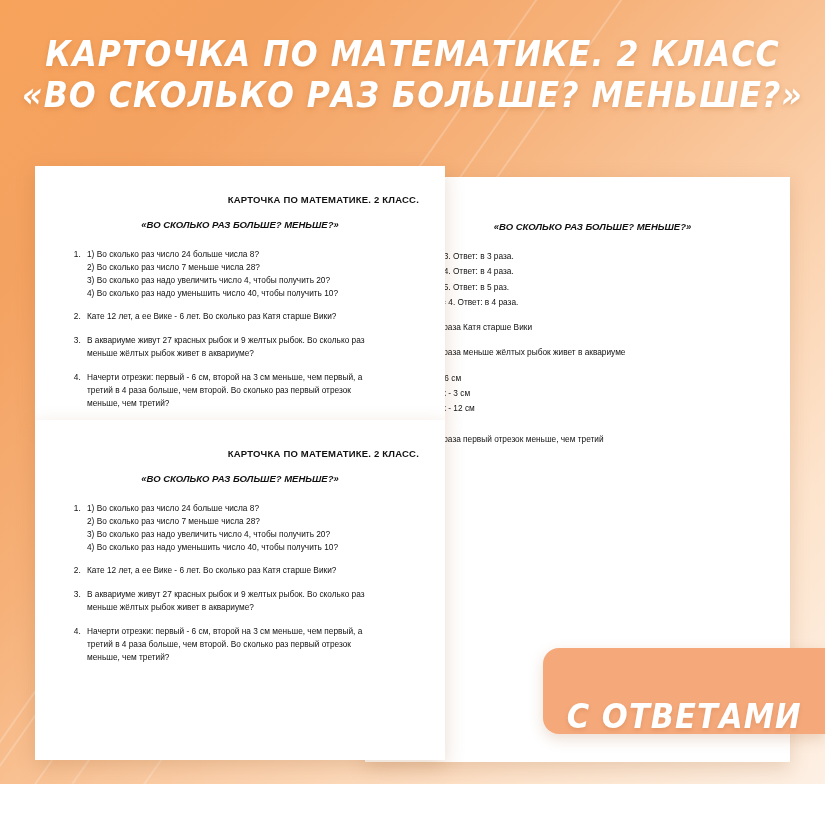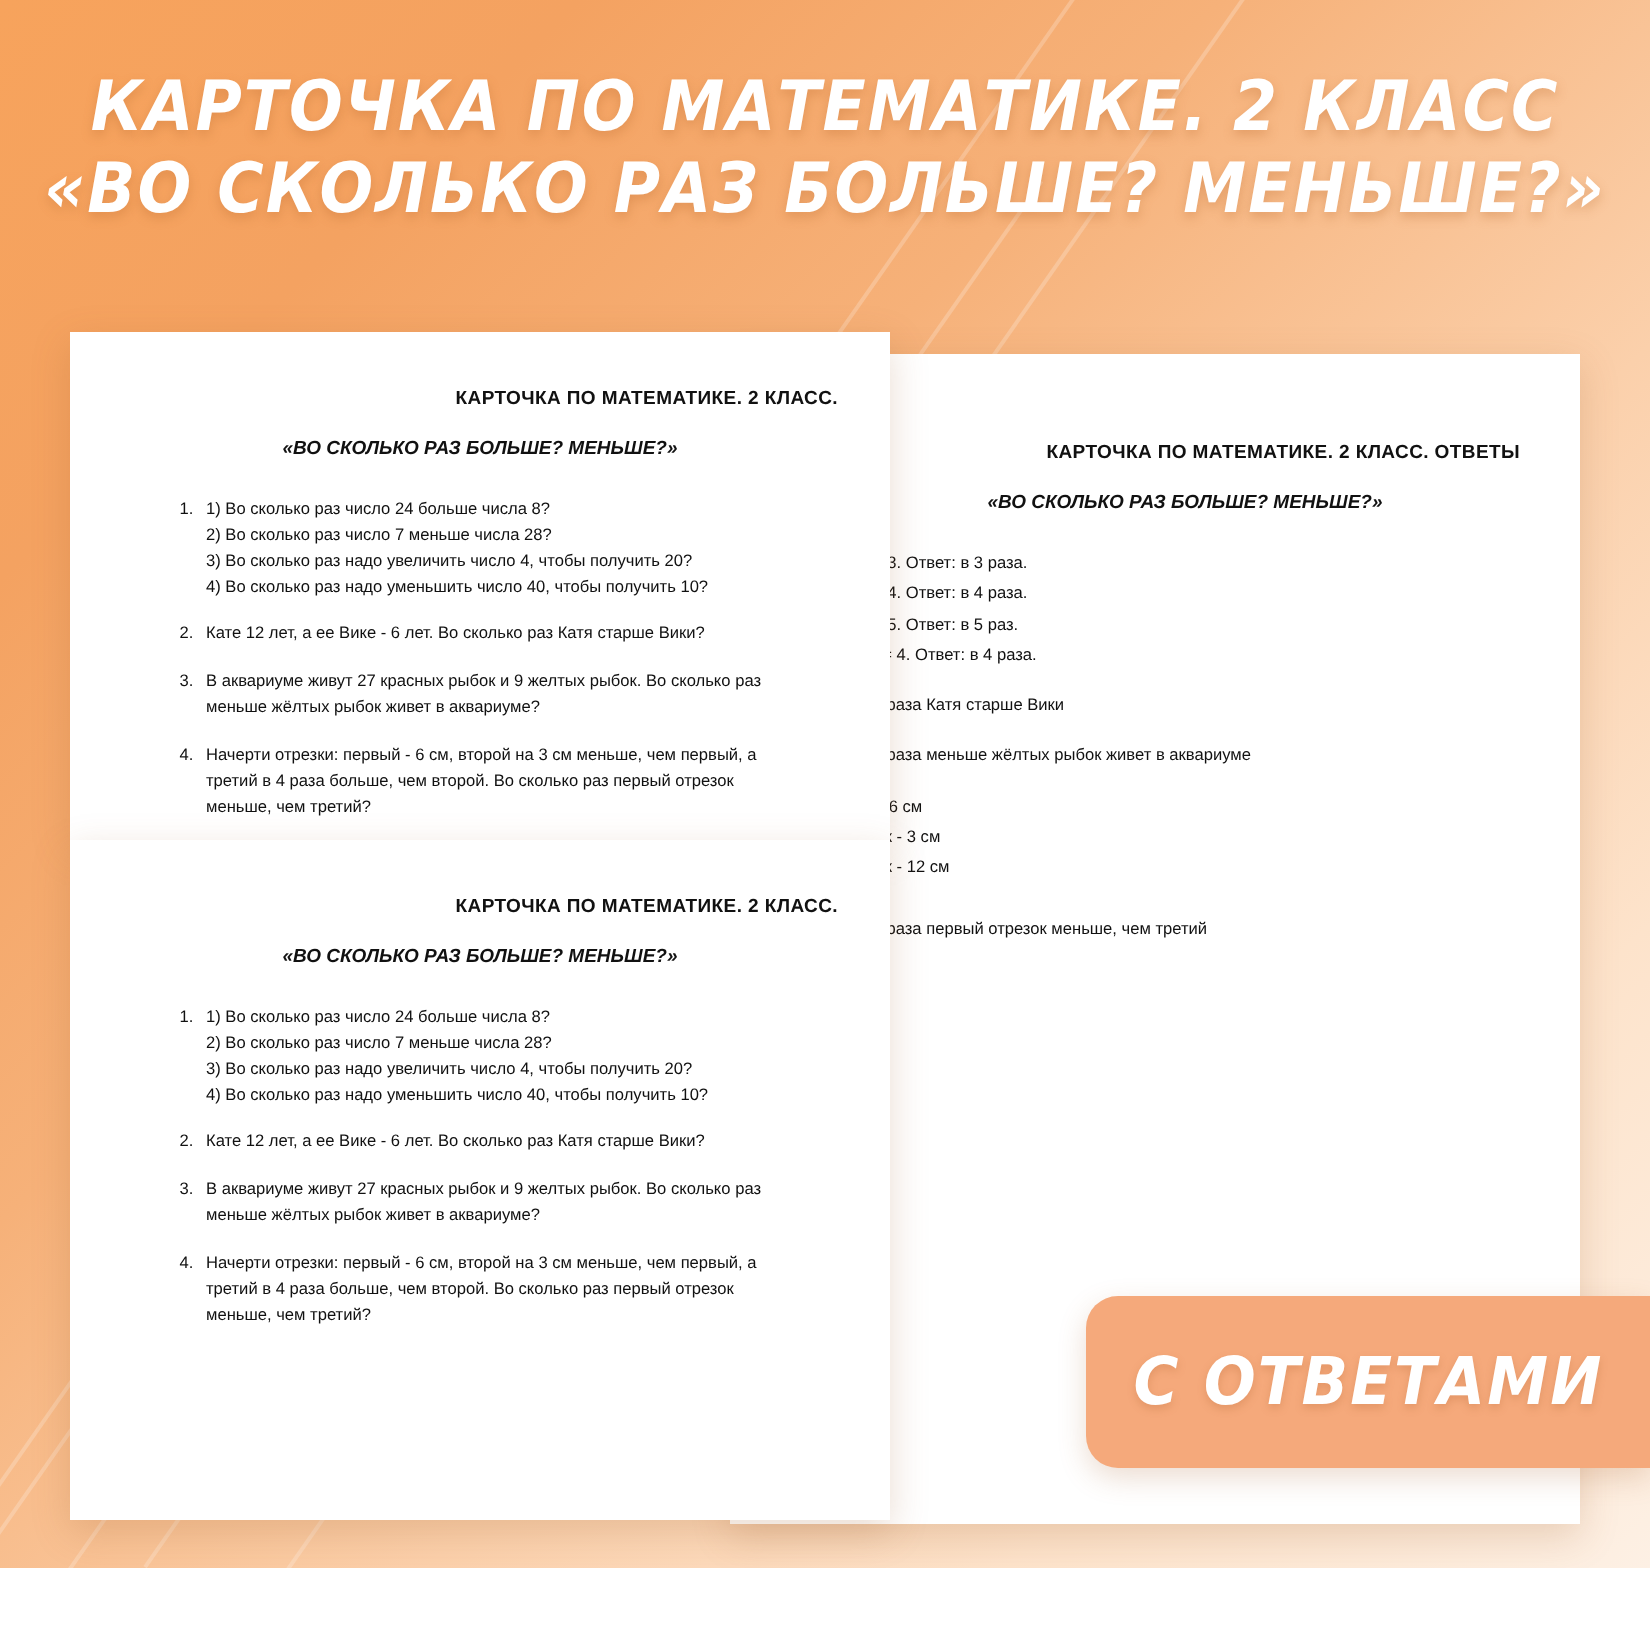--- a/index.html
+++ b/index.html
@@ -96,21 +96,21 @@
   }
   .doc-subtitle {
     text-align: center;
     font-weight: bold;
     font-style: italic;
     font-size: 9.5px;
     color: #111;
     margin: 0 0 18px 0;
   }
   ol.tasks {
-    margin: 16px;
+    margin: 0;
     padding: 0 0 0 22px;
     font-size: 8.3px;
     color: #111;
     line-height: 1.55;
   }
   ol.tasks > li {
     margin-bottom: 11px;
     padding-left: 4px;
   }
   ol.tasks > li .sub {
@@ -133,21 +133,21 @@
   #badge {
     position: absolute;
     left: 543px;
     top: 648px;
     width: 282px;
     height: 86px;
     background: #f5a97b;
     border-radius: 16px 0 0 16px;
     box-shadow: 0 5px 14px rgba(170,100,50,0.22);
     display: flex;
-    align-items: center;
+    align-items: flex-end;
     justify-content: center;
     z-index: 5;
   }
   #badge .badge-text {
     color: #ffffff;
     font-family: "DejaVu Sans", sans-serif;
     font-weight: bold;
     font-style: italic;
     font-size: 30px;
     text-transform: uppercase;
@@ -166,21 +166,20 @@
   <div class="deco-line l3"></div>
   <div class="deco-line l4"></div>
   <div class="deco-line l5"></div>
 
   <div id="title-block">
     <span class="tline">Карточка по математике. 2 класс</span>
     <span class="tline second">«Во сколько раз больше? Меньше?»</span>
   </div>
 
   <div class="sheet" id="sheet-answers">
-    <div class="doc-title">КАРТОЧКА ПО МАТЕМАТИКЕ. 2 КЛАСС. ОТВЕТЫ</div>
     <div class="doc-subtitle">«ВО СКОЛЬКО РАЗ БОЛЬШЕ? МЕНЬШЕ?»</div>
     <ul class="ans-list">
       <li>: 8 = 3. Ответ:  в 3 раза.</li>
       <li>: 7 = 4. Ответ:  в 4 раза.</li>
       <li>: 4 = 5. Ответ:  в 5 раз.</li>
       <li>: 10 = 4. Ответ:  в 4 раза.</li>
       <li class="gap">: в 2 раза Катя старше Вики</li>
       <li class="gap">: в 3 раза меньше жёлтых рыбок живет в аквариуме</li>
       <li class="gap">зок - 6 см</li>
       <li>резок - 3 см</li>

